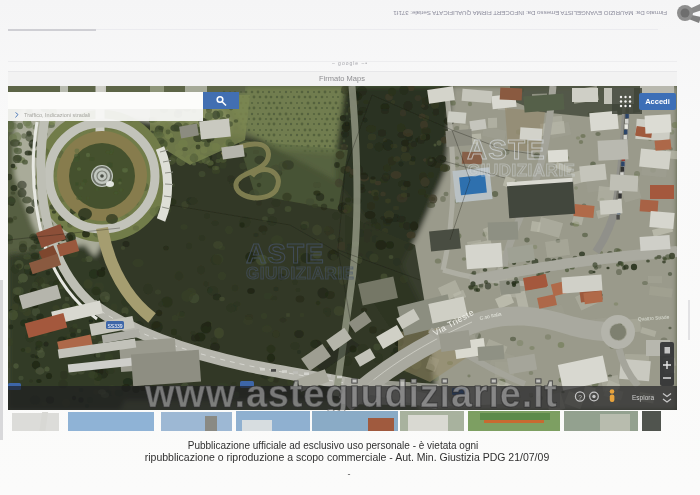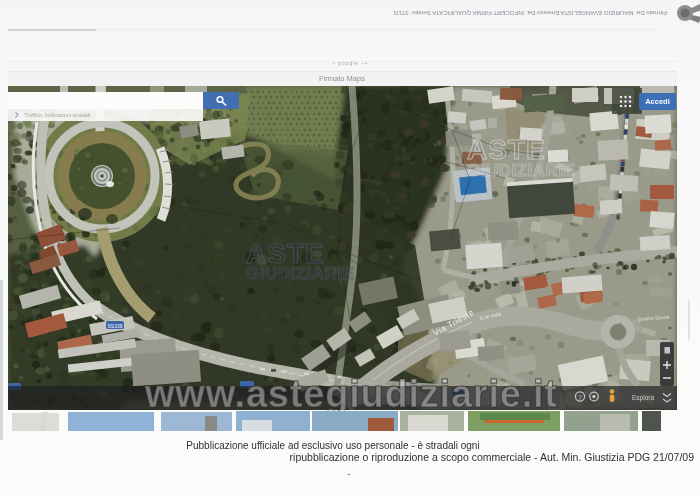--- a/index.html
+++ b/index.html
@@ -1816,17 +1816,17 @@
     <rect x="484" y="420" width="60" height="3" fill="#c86a30"></rect>
 
     <rect x="564" y="411" width="74" height="20" fill="#93a18f"></rect>
     <rect x="600" y="414" width="30" height="17" fill="#b8bcae"></rect>
 
     <rect x="642" y="411" width="19" height="20" fill="#50544e"></rect>
   </g>
 </svg>
 </div>
 
-<div class="abs" style="left:0;top:440px;width:666px;text-align:center;color:#303030;font-size:10px;">Pubblicazione ufficiale ad esclusivo uso personale - è stradali ogni</div>
-
-<div class="abs" style="left:0;top:451px;width:694px;text-align:right;color:#303030;font-size:10.5px;">ripubblicazione o riproduzione a scopo commerciale - Aut. Min. Giustizia PDG 21/07/09</div>
+<div class="abs" style="left:0;top:440px;width:666px;text-align:center;color:#303030;font-size:10px;">Pubblicazione ufficiale ad esclusivo uso personale - è vietata ogni</div>
+
+<div class="abs" style="left:0;top:451px;width:694px;text-align:center;color:#303030;font-size:10.5px;">ripubblicazione o riproduzione a scopo commerciale - Aut. Min. Giustizia PDG 21/07/09</div>
 
 <div class="abs" style="left:0;top:469px;width:698px;text-align:center;color:#505050;font-size:9px;">-</div>
 
 </body></html>

